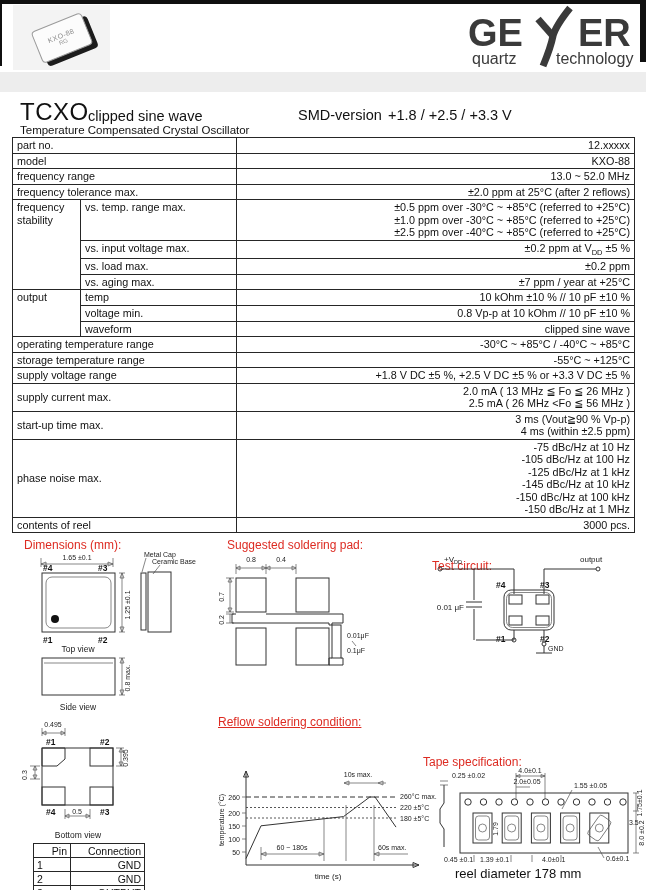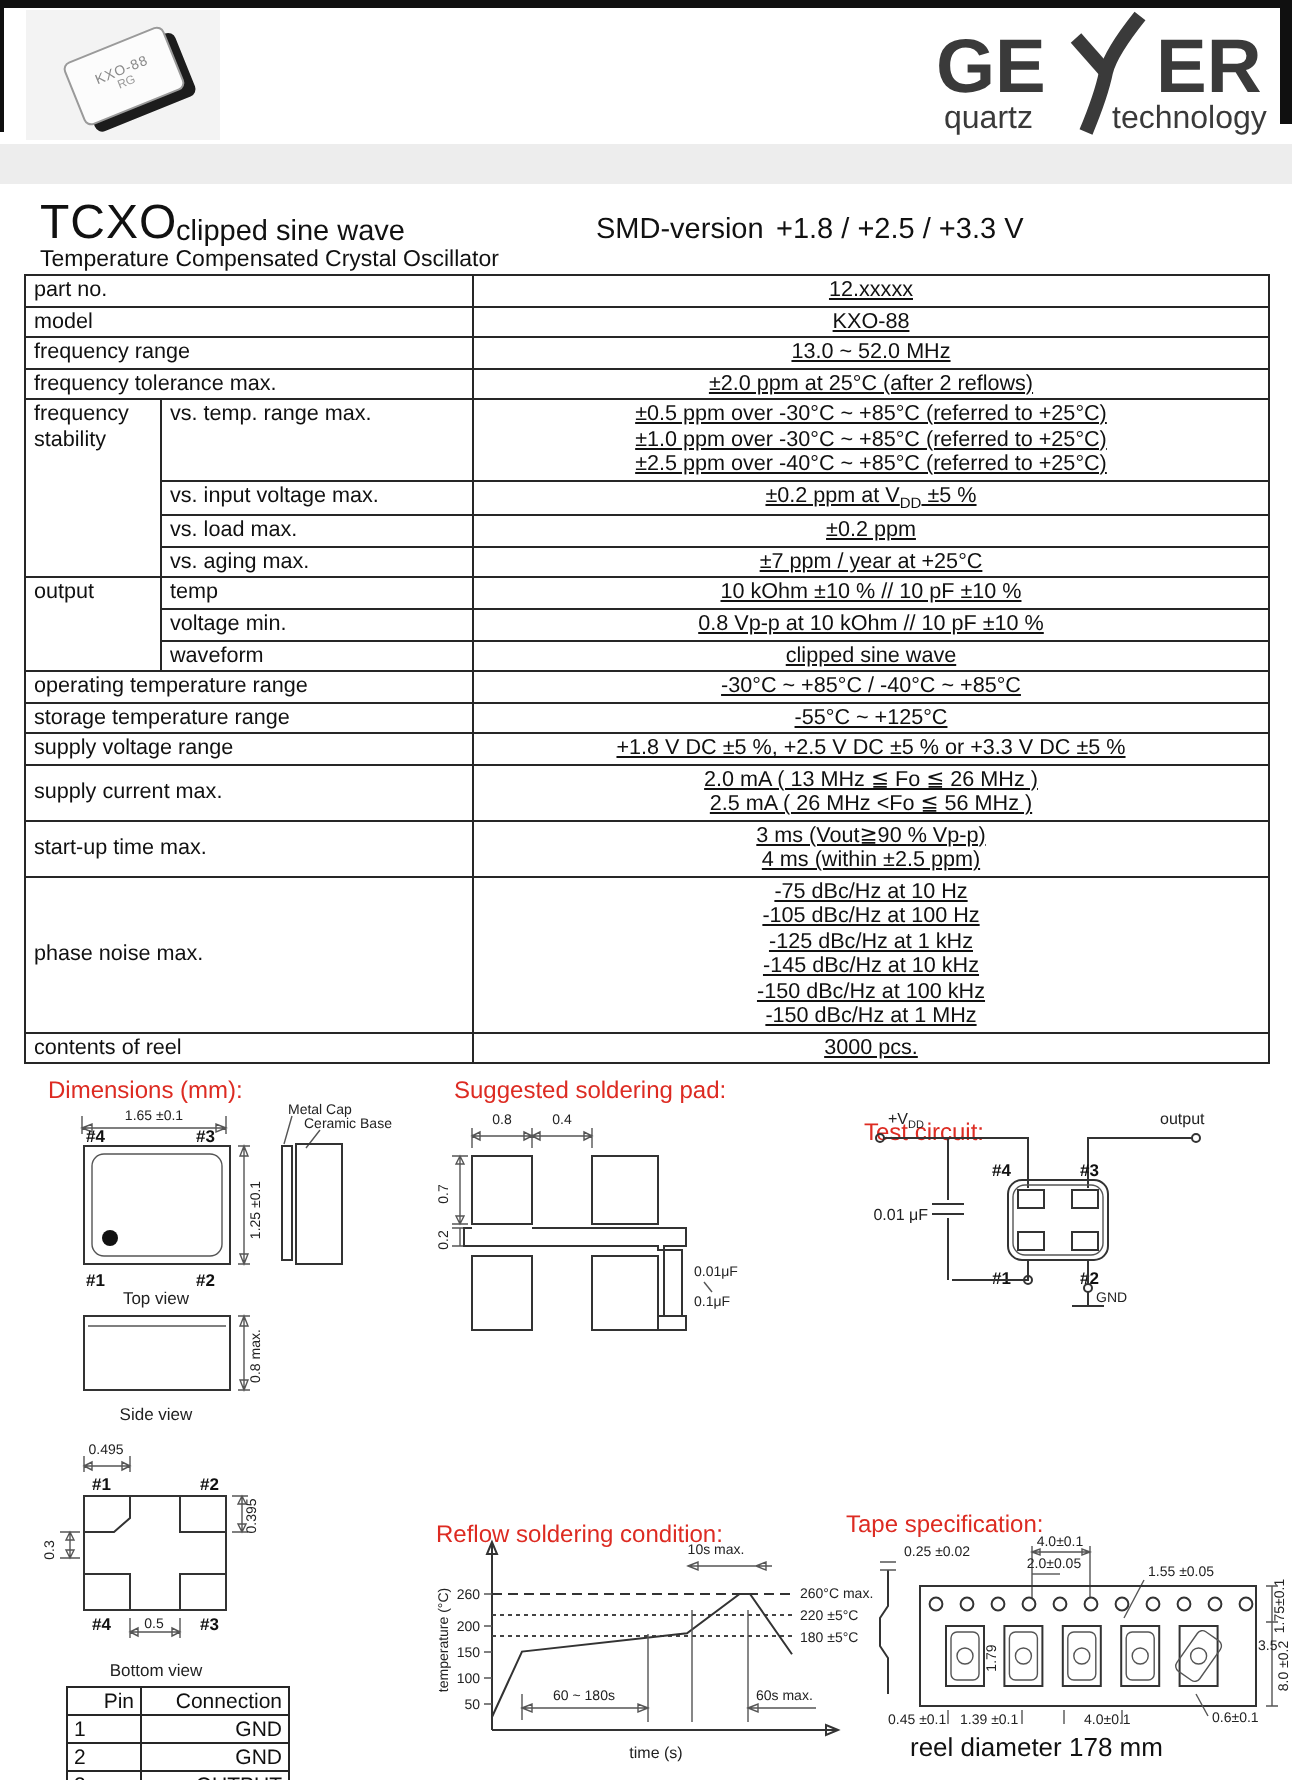--- a/index.html
+++ b/index.html
@@ -26,21 +26,21 @@
   .t-main{left:20px;top:98px;font-size:24px;letter-spacing:.5px;color:#111;}
   .t-variant{left:88px;top:108px;font-size:14.5px;color:#111;}
   .t-smd{left:298px;top:107px;font-size:14.5px;color:#111;}
   .t-volt{left:388px;top:107px;font-size:14.5px;color:#111;}
   .t-sub{left:20px;top:124px;font-size:11.5px;color:#111;}
   
   #spec-table{position:absolute;left:12px;top:137px;width:622px;border-collapse:collapse;table-layout:fixed;}
   #spec-table td{border:1px solid #262626;font-size:10.8px;line-height:1.16;padding:1px 4px;color:#111;}
   #spec-table td.c-group{vertical-align:top;}
   #spec-table td.c-sub{vertical-align:top;}
-  #spec-table td.c-value{text-align:center;vertical-align:middle;text-decoration:underline;}
+  #spec-table td.c-value{text-align:right;vertical-align:middle;}
   #spec-table sub{font-size:7.5px;}
   
   .sec{font-size:12px;color:#dd2b22;}
   
   svg{position:absolute;overflow:visible;}
   .ln{stroke:#333;stroke-width:1;fill:none;}
   .thin{stroke:#555;stroke-width:.7;fill:none;}
   .lbl{font-family:"Liberation Sans",sans-serif;font-size:7px;fill:#222;}
   .lbl8{font-family:"Liberation Sans",sans-serif;font-size:8px;fill:#222;}
   .pin{font-family:"Liberation Sans",sans-serif;font-size:8.5px;font-weight:bold;fill:#111;}
@@ -168,21 +168,21 @@
       <tr>
         <td class="c-label" colspan="2">contents of reel</td>
         <td class="c-value">3000 pcs.</td>
       </tr>
     </tbody>
 </table>
 
 <div class="abs sec" style="left:24px;top:538px;">Dimensions (mm):</div>
 <div class="abs sec" style="left:227px;top:538px;">Suggested soldering pad:</div>
 <div class="abs sec" style="left:432px;top:559px;">Test circuit:</div>
-<div class="abs sec" style="left:218px;top:760px;">Reflow soldering condition:</div>
+<div class="abs sec" style="left:218px;top:715px;text-decoration:underline;">Reflow soldering condition:</div>
 <div class="abs sec" style="left:423px;top:755px;">Tape specification:</div>
 
 <svg style="left:20px;top:552px;" width="195" height="100" viewBox="0 0 195 100">
   <text class="lbl" x="57" y="8" text-anchor="middle">1.65 ±0.1</text>
   <path class="thin" d="M21,6 V15 M93,6 V15 M21,12 H93 M21,12 l5,-2 v4 z M93,12 l-5,-2 v4 z" fill="#555"></path>
   <text class="pin" x="23" y="19">#4</text>
   <text class="pin" x="78" y="19">#3</text>
   <rect class="ln" x="22" y="21" width="73" height="59"></rect>
   <rect class="thin" x="26" y="25" width="65" height="51" rx="6"></rect>
   <circle cx="35" cy="67" r="4" fill="#111"></circle>

